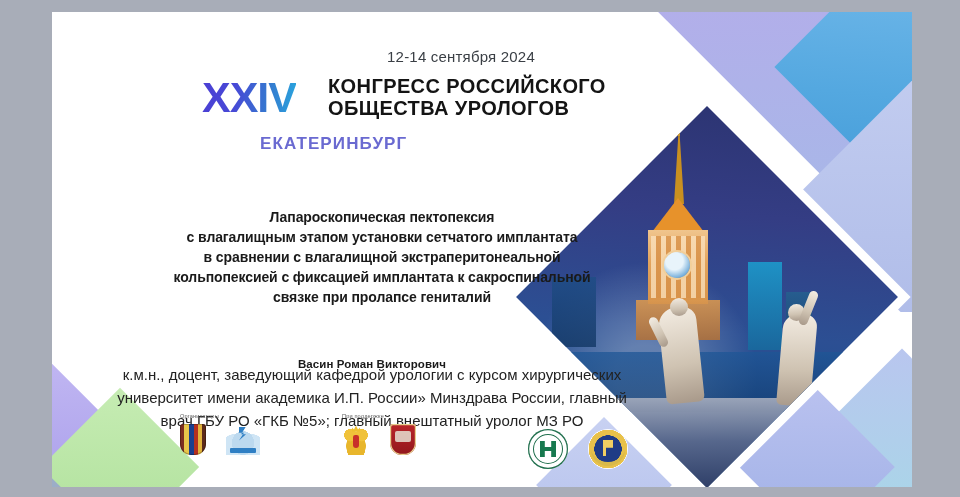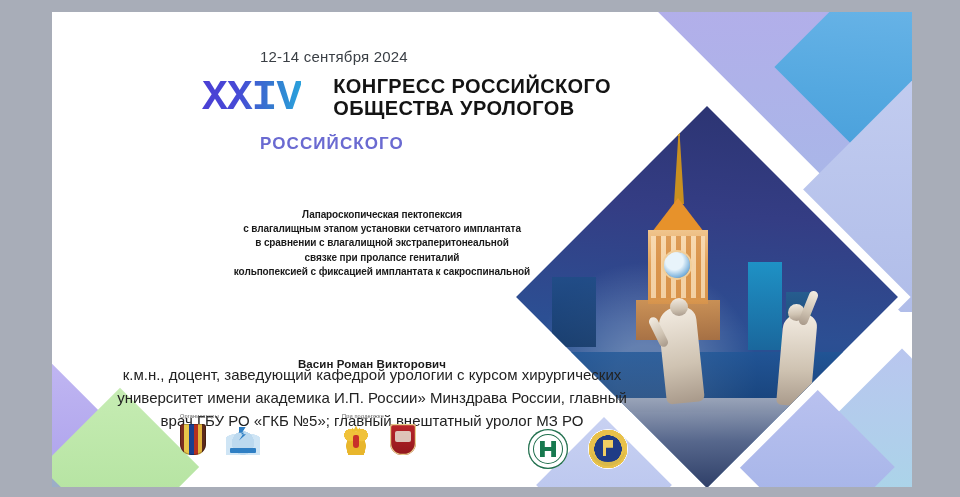--- a/index.html
+++ b/index.html
@@ -148,42 +148,43 @@
   .bl-steel{
     width:92px;height:92px;left:-8px;bottom:-58px;
     background:linear-gradient(135deg,#9fb4c4 0%,#8fa8bb 100%);opacity:.85;
   }
 
   
   .hdr{position:absolute;left:150px;top:36px;width:460px;}
   .date{
     font-size:15px;color:#3a3f45;letter-spacing:.2px;margin:0 0 10px 58px;
     font-weight:400;
+    text-align:center;
   }
   .logo-row{display:flex;align-items:center;gap:12px;}
   .xxiv{
     font-size:43px;font-weight:bold;letter-spacing:-1px;line-height:1;
     background:linear-gradient(95deg,#4b3fd4 0%,#4749d6 35%,#3579cf 70%,#29a6de 100%);
     -webkit-background-clip:text;background-clip:text;color:transparent;
-    font-family:Liberation Mono, monospace;
+    font-family:Liberation Sans, sans-serif;
   }
   .congress{
     font-size:20px;font-weight:bold;color:#141414;line-height:1.12;
     letter-spacing:.4px;
     margin-left:20px;
   }
   .city{
     margin:14px 0 0 58px;font-size:17px;font-weight:bold;color:#6a6ad1;
     letter-spacing:1.1px;
   }
 
   
   .title{
     position:absolute;left:40px;top:196px;width:580px;
-    text-align:center;font-size:10px;font-weight:bold;color:#1a1a1a;
+    text-align:center;font-size:14px;font-weight:bold;color:#1a1a1a;
     line-height:1.42;letter-spacing:-.1px;
   }
   .author{
     position:absolute;left:40px;top:330px;width:560px;text-align:center;
     font-size:11.5px;font-weight:bold;color:#1a1a1a;letter-spacing:.1px;margin-top:16px;
   }
   .affil{
     position:absolute;left:50px;top:352px;width:540px;text-align:center;
     font-size:15px;color:#222;line-height:1.52;
   }
@@ -319,29 +320,29 @@
 
     <div class="hdr">
       <div class="date">12-14 сентября 2024</div>
       <div class="logo-row">
         <div class="xxiv">XXIV</div>
         <div class="congress">
           <div>КОНГРЕСС РОССИЙСКОГО</div>
           <div>ОБЩЕСТВА УРОЛОГОВ</div>
         </div>
       </div>
-      <div class="city">РОССИЙСКОГО</div>
+      <div class="city">ЕКАТЕРИНБУРГ</div>
     </div>
 
     <div class="title">
       <div>Лапароскопическая пектопексия</div>
       <div>с влагалищным этапом установки сетчатого имплантата</div>
       <div>в сравнении с влагалищной экстраперитонеальной</div>
+      <div>кольпопексией с фиксацией имплантата к сакроспинальной</div>
       <div>связке при пролапсе гениталий</div>
-      <div>кольпопексией с фиксацией имплантата к сакроспинальной</div>
     </div>
 
     <div class="author">Васин Роман Викторович</div>
 
     <div class="affil">
       <div>к.м.н., доцент, заведующий кафедрой урологии с курсом хирургических</div>
       <div>университет имени академика И.П. России» Минздрава России, главный</div>
       <div>врач ГБУ РО «ГКБ №5»; главный внештатный уролог МЗ РО</div>
     </div>
 

